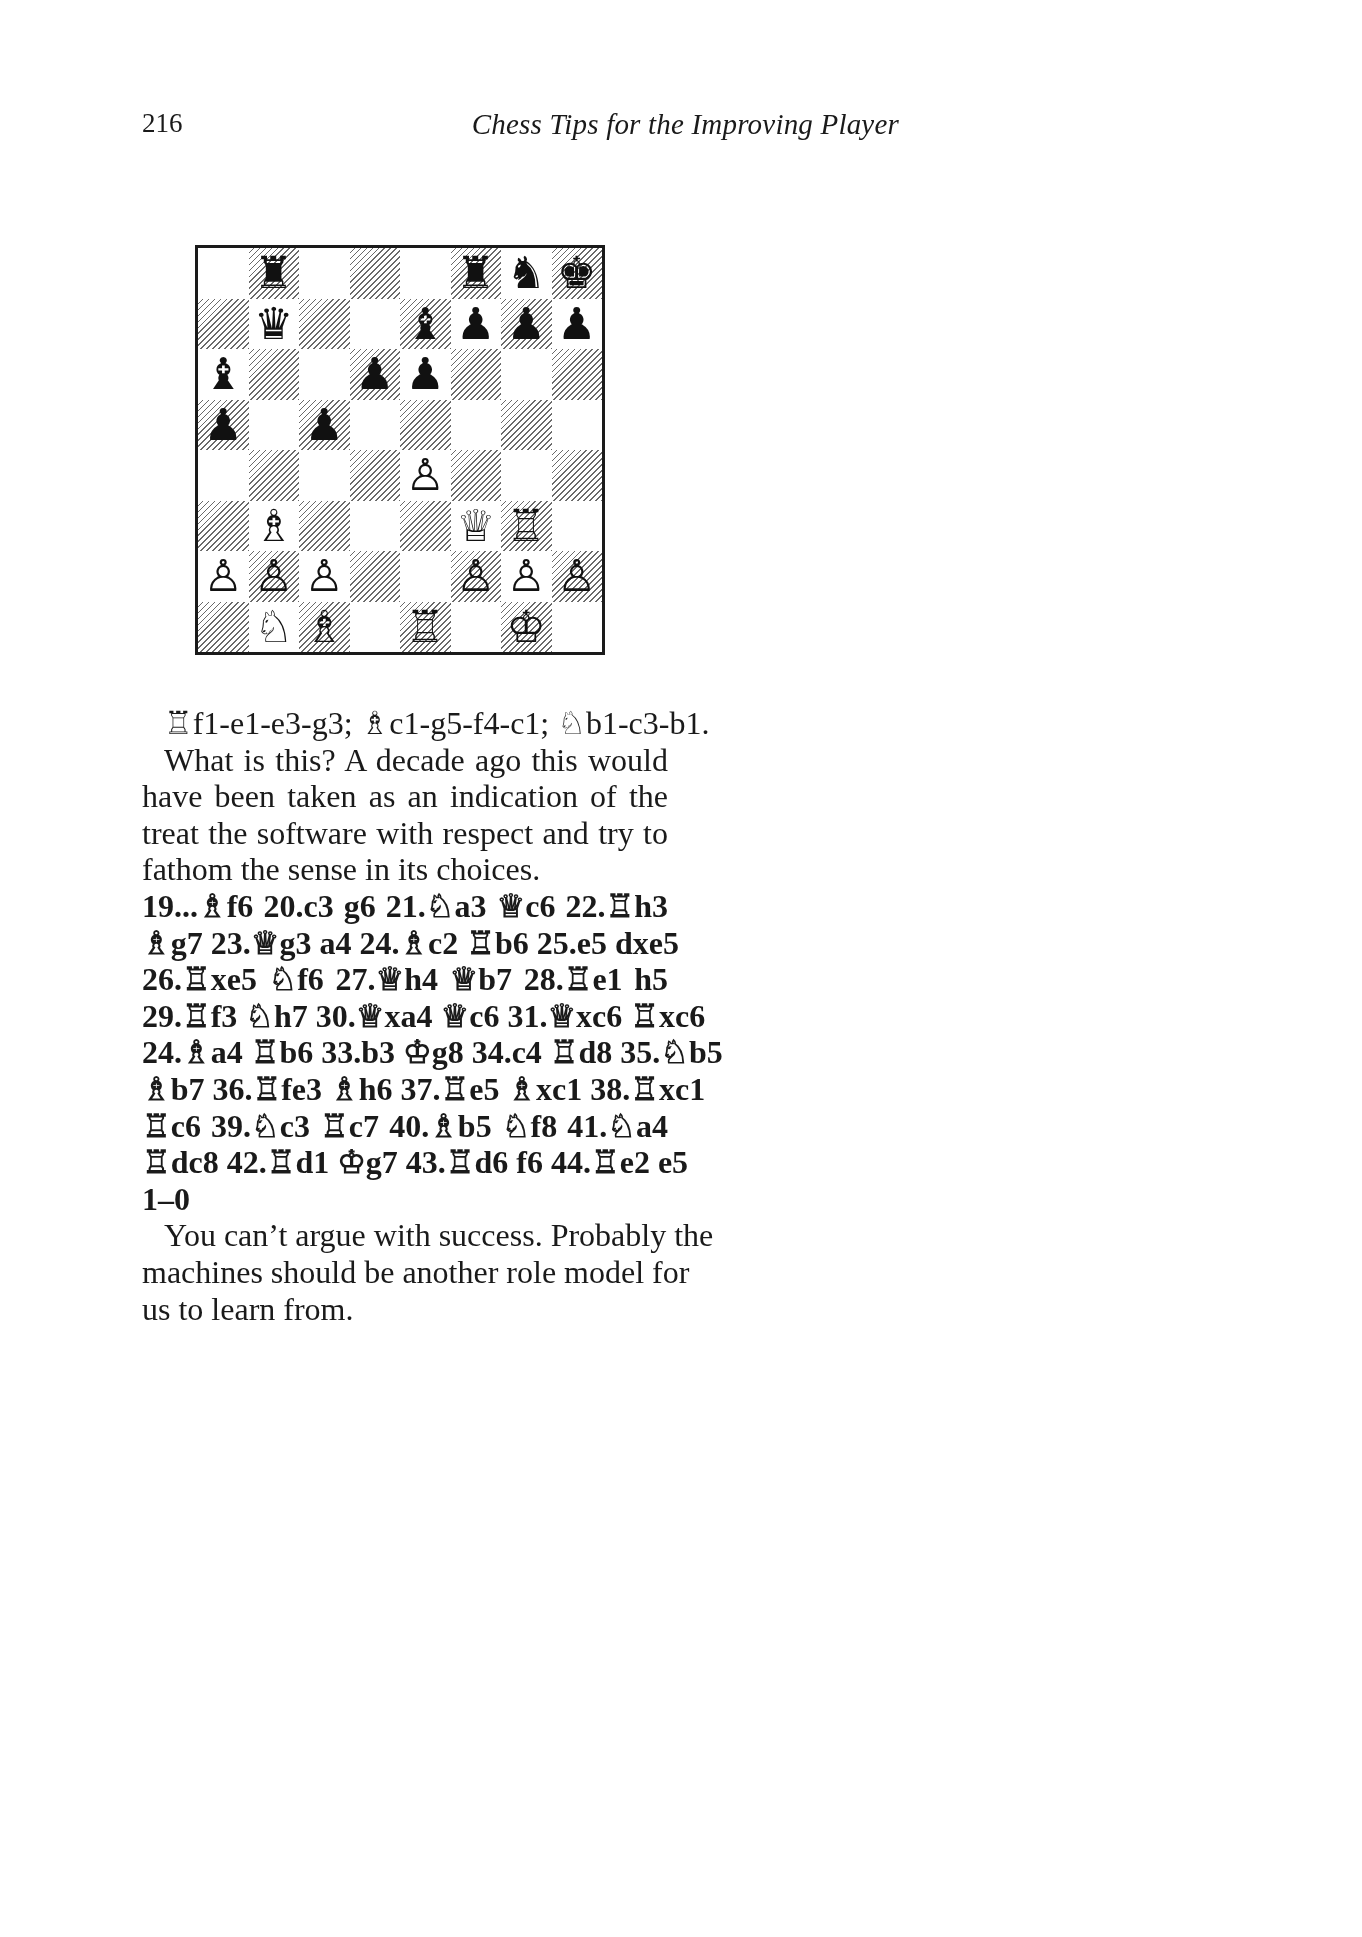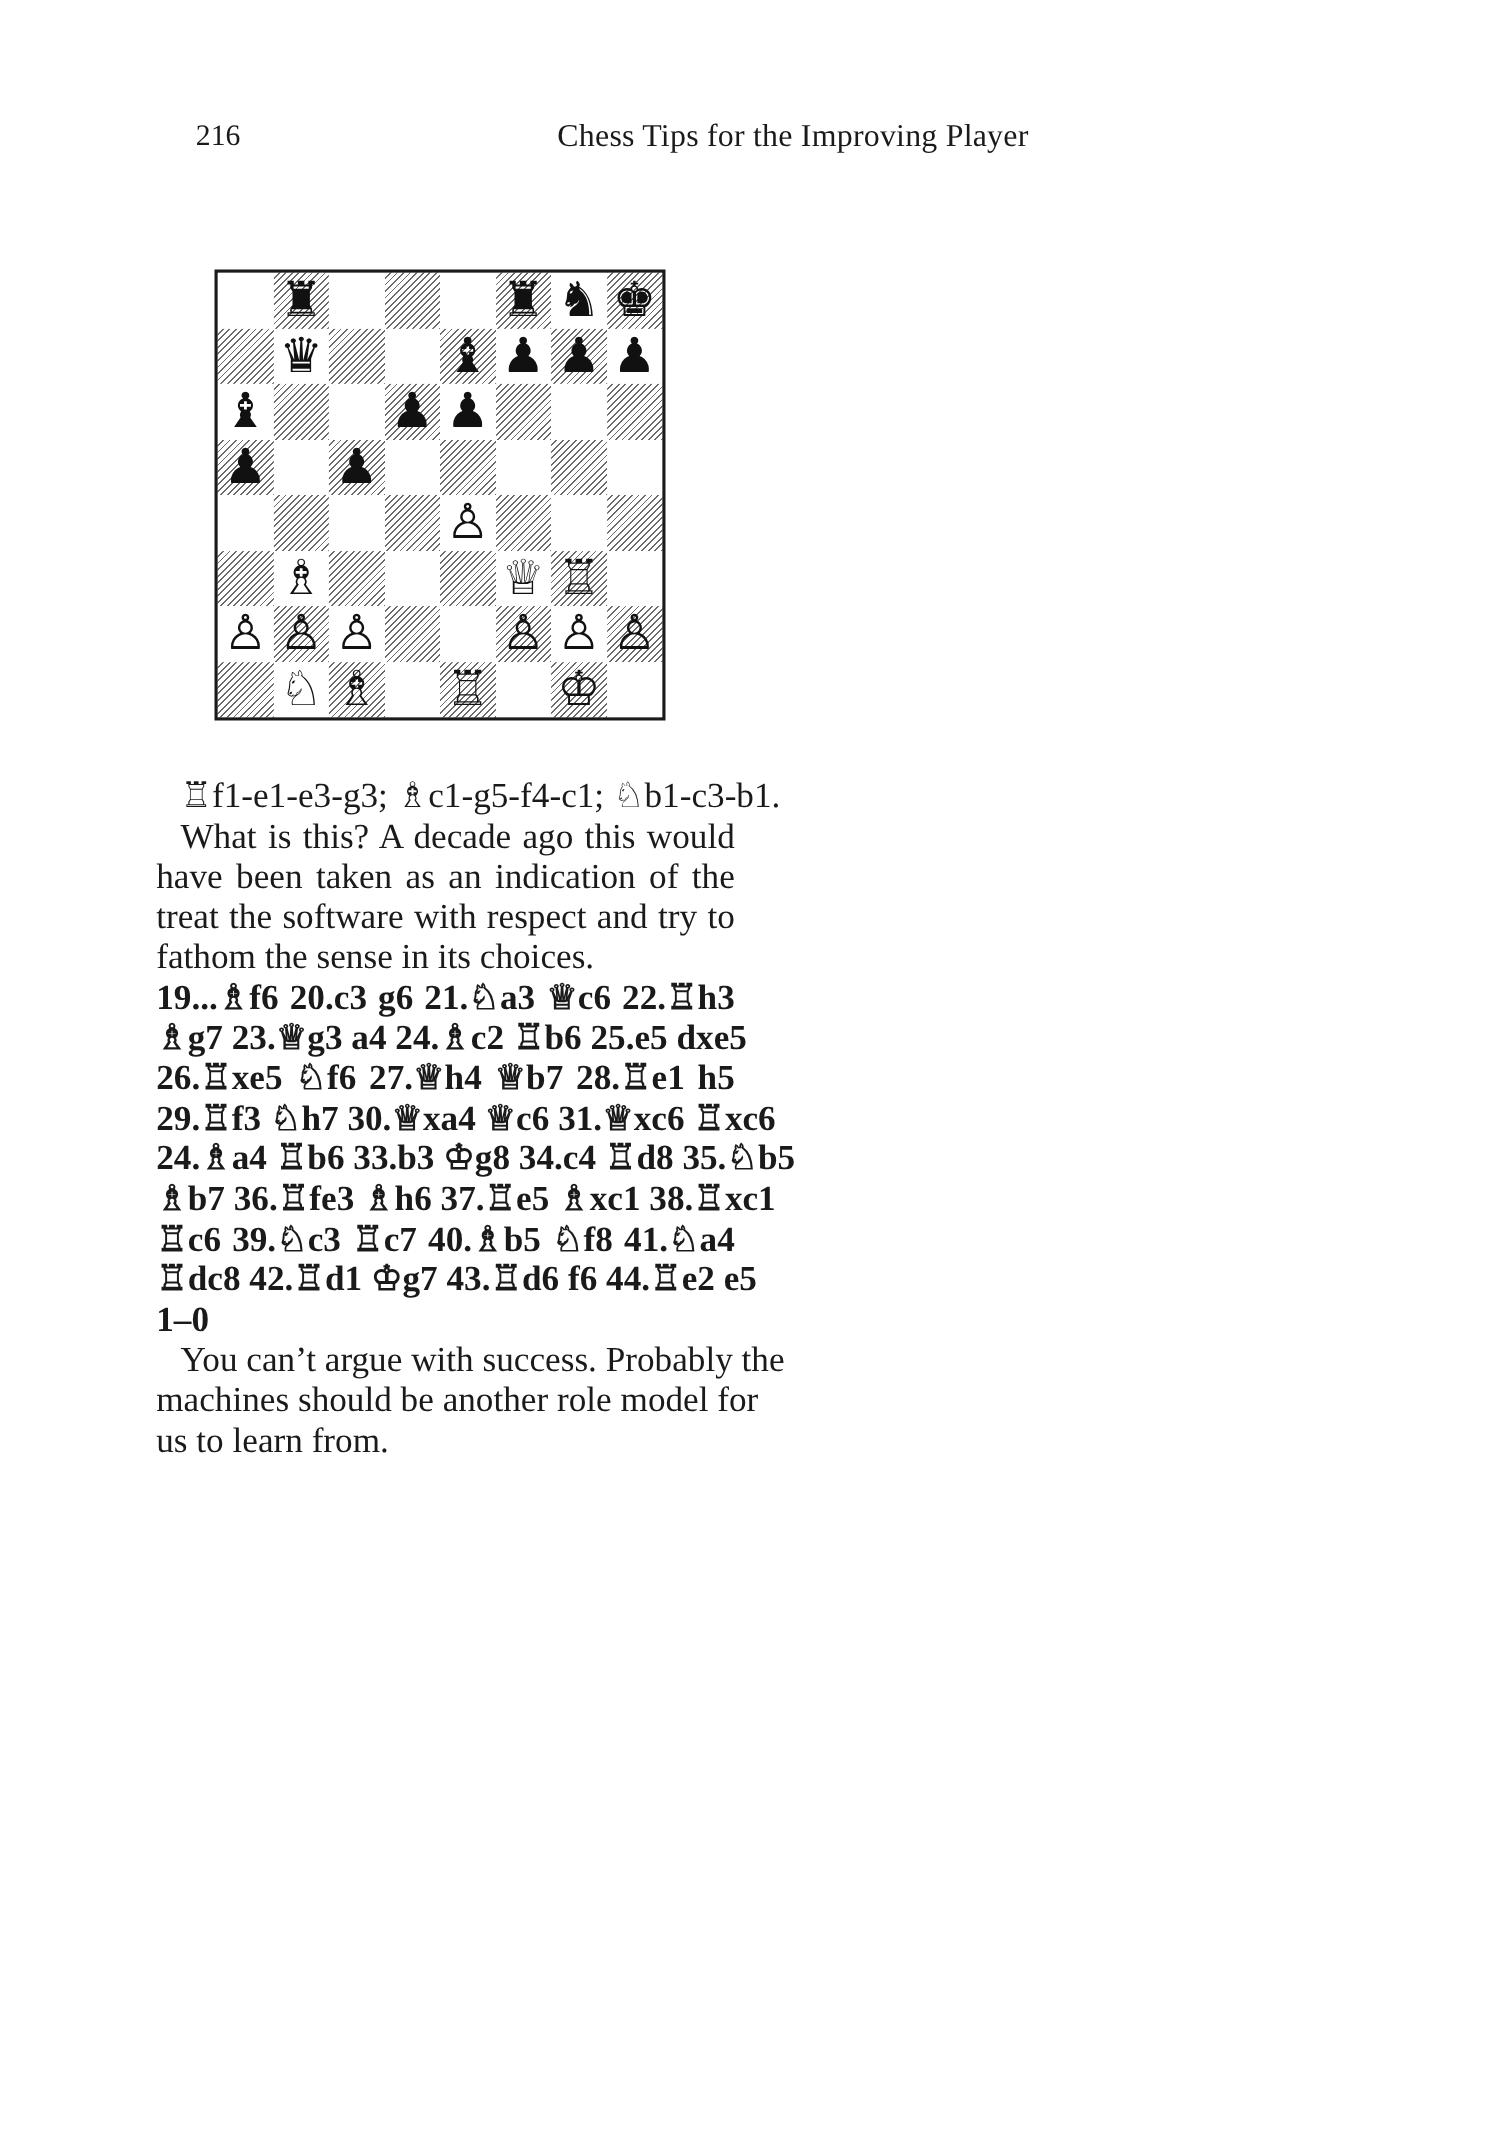--- a/index.html
+++ b/index.html
@@ -1,20 +1,20 @@
 <!DOCTYPE html>
 <html><head>
   <meta charset="utf-8">
   <style>
     html, body { margin: 0; padding: 0; background: #ffffff; }
     body { width: 1362px; height: 1937px; position: relative; overflow: hidden;
            font-family: "Liberation Serif", "DejaVu Serif", serif; color: #1a1a1a; }
-    .header { position: absolute; top: 108px; left: 142px; width: 757px; height: 40px; margin-left: 36px; }
+    .header { position: absolute; top: 108px; left: 142px; width: 757px; height: 40px; }
     .page-number { position: absolute; left: 0; top: 0; font-size: 27px; }
-    .running-title { position: absolute; right: 0; top: 0; font-size: 29px; letter-spacing: 0.2px; }
+    .running-title { position: absolute; right: 0; top: 0; font-size: 29px; letter-spacing: 0.2px; font-style: italic; }
 
     .board-wrap { position: absolute; left: 195px; top: 245px; width: 410px; height: 410px;
                   border: 3px solid #1a1a1a; box-sizing: border-box; }
     .board { display: grid; grid-template-columns: repeat(8, 1fr); grid-template-rows: repeat(8, 1fr);
              width: 100%; height: 100%; }
     .sq { position: relative; display: flex; align-items: center; justify-content: center;
           font-family: "DejaVu Sans", sans-serif; font-size: 44px; line-height: 1; }
     .sq.dark { background-image: repeating-linear-gradient(135deg, #ffffff 0px, #ffffff 3px, #6a6a6a 3px, #6a6a6a 4.2px); }
     .sq.light { background: #ffffff; }
     .piece { position: relative; z-index: 1; background: transparent; }

